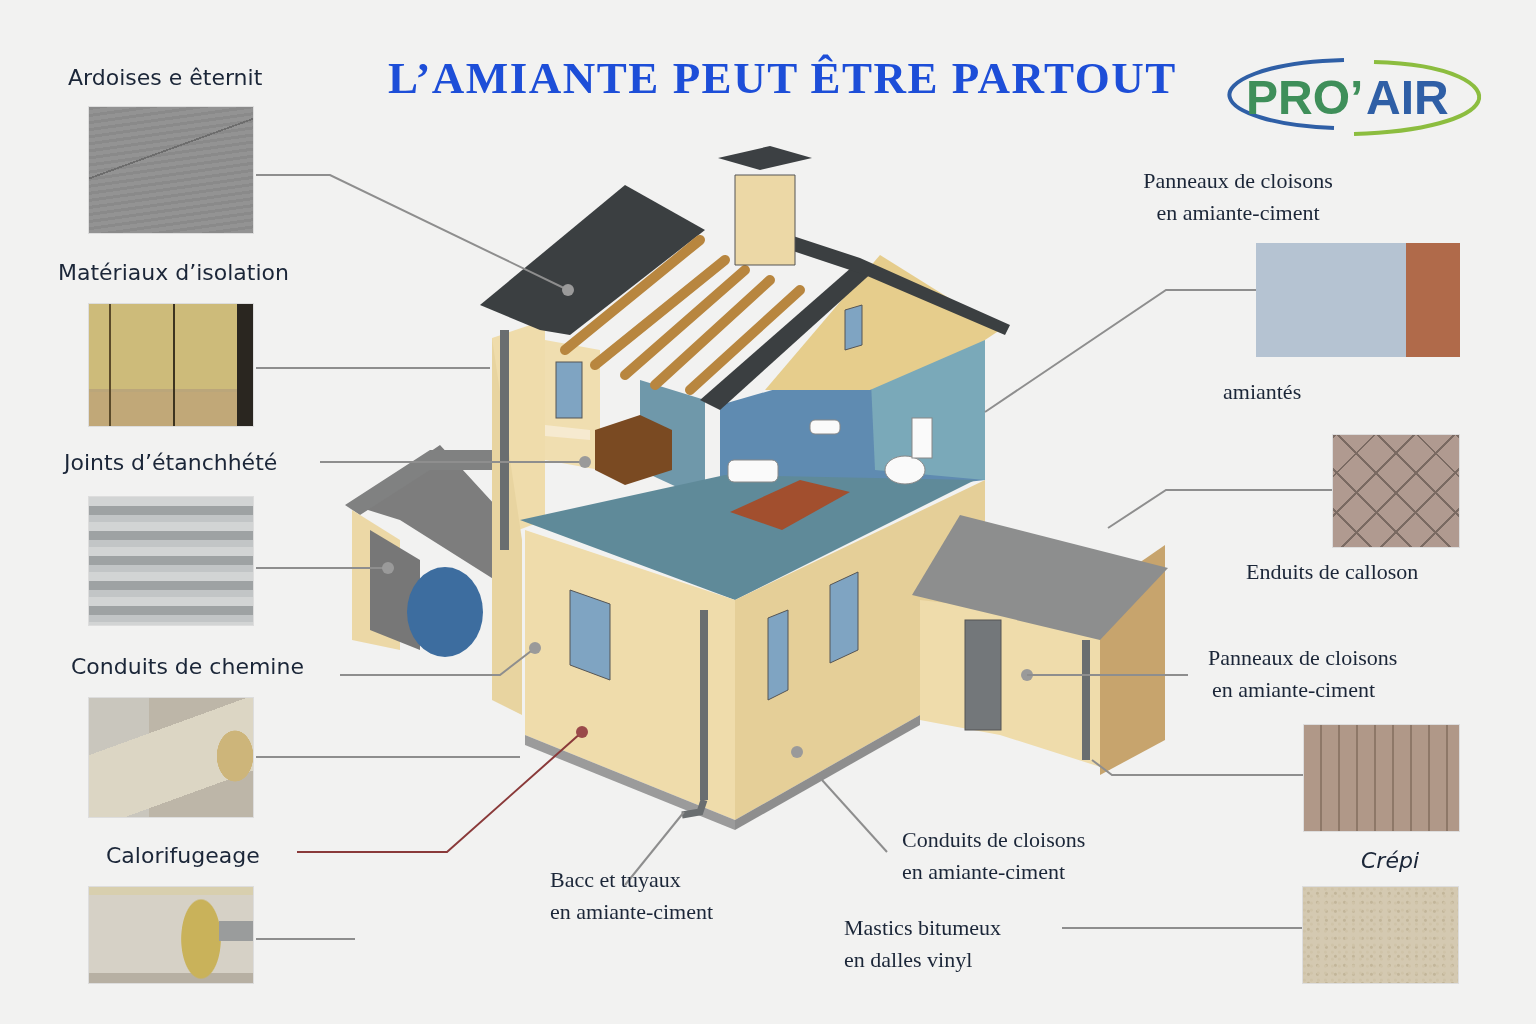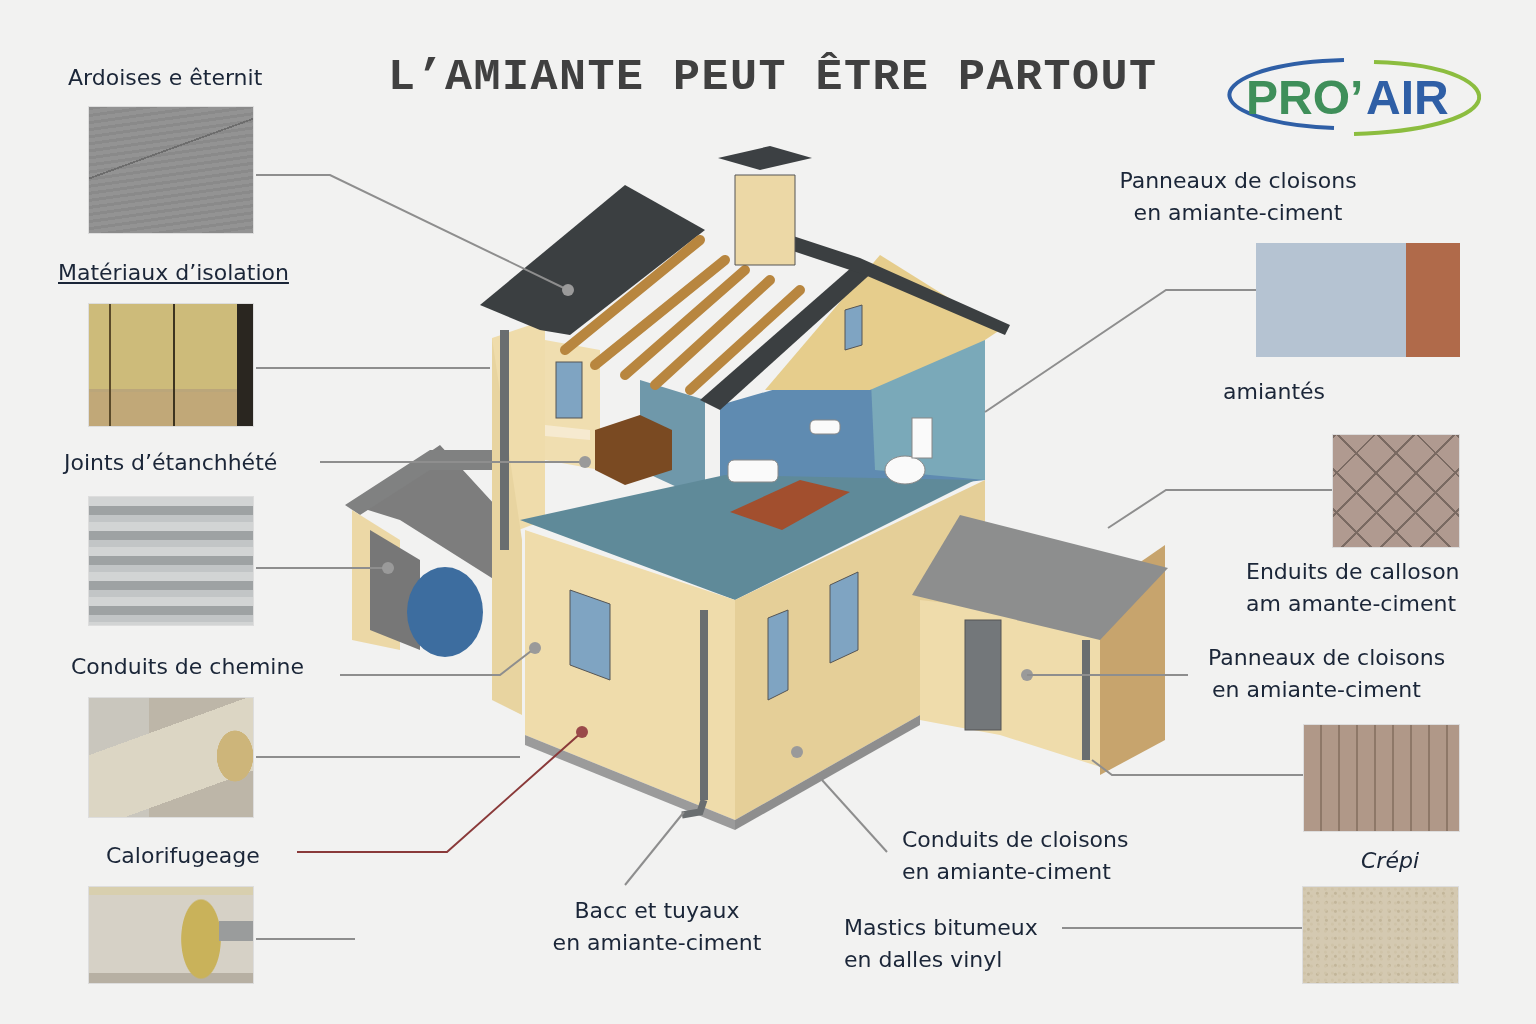--- a/index.html
+++ b/index.html
@@ -4,29 +4,29 @@
 <style>
   html, body { margin: 0; padding: 0; }
   body {
     width: 1536px; height: 1024px; position: relative; overflow: hidden;
     background: #f2f2f1;
     font-family: "DejaVu Sans", "Liberation Sans", sans-serif;
     color: #1b2638;
   }
   .title {
     position: absolute; left: 388px; top: 52px; width: 800px;
-    font-family: Liberation Mono, monospace; font-weight: bold;
-    font-size: 45px; letter-spacing: 1.5px; color: #404040; white-space: nowrap;
+    font-family: Liberation Serif, serif; font-weight: bold;
+    font-size: 45px; letter-spacing: 1.5px; color: #1d4ed8; white-space: nowrap;
   }
   .logo { position: absolute; left: 1224px; top: 54px; width: 262px; height: 82px; }
   .label {
     position: absolute; font-size: 22px; line-height: 32px; color: #1b2638;
     white-space: nowrap;
   }
-  .label .l2 { display: block; }
+  .label .l2 { display: block; font-family: Liberation Serif, serif; }
   .swatch {
     position: absolute; width: 166px; border: 1px solid #ddd; box-sizing: border-box;
     overflow: hidden;
   }
   svg.overlay { position: absolute; left: 0; top: 0; pointer-events: none; }
 
   
   .sw-slate {
     background:
       linear-gradient(160deg, transparent 0 38%, #6d6d6d 38% 39%, transparent 39%),
@@ -184,21 +184,21 @@
     <polyline points="1304,775 1112,775 1092,760"></polyline>
     <polyline points="1062,928 1302,928"></polyline>
     <polyline points="684,812 625,885"></polyline>
     <polyline points="822,780 887,852"></polyline>
   </g>
 </svg>
 
 <div class="label" style="left:68px; top:62px;text-align:right;">Ardoises e êternit</div>
 <div class="swatch sw-slate" style="left:88px; top:106px; height:128px;"></div>
 
-<div class="label" style="left:58px; top:257px;text-decoration:underline;">Matériaux d’isolation</div>
+<div class="label" style="left:58px; top:257px;">Matériaux d’isolation</div>
 <div class="swatch sw-insul" style="left:88px; top:303px; height:124px;"></div>
 
 <div class="label" style="left:64px; top:447px;">Joints d’étanchhété</div>
 <div class="swatch sw-corrug" style="left:88px; top:496px; height:130px;"></div>
 
 <div class="label" style="left:71px; top:651px;">Conduits de chemine</div>
 <div class="swatch sw-pipe" style="left:88px; top:697px; height:121px;"></div>
 
 <div class="label" style="left:106px; top:840px;">Calorifugeage</div>
 <div class="swatch sw-calor" style="left:88px; top:886px; height:98px;"></div>
@@ -209,33 +209,32 @@
 </div>
 <div class="swatch sw-tap" style="left:1256px; top:243px; width:204px; height:114px; border:none;"></div>
 
 <div class="label" style="left:1196px; top:376px;">
   <span class="l2" style="padding-left:4px;margin-left:23px;">amiantés</span>
 </div>
 <div class="swatch sw-tile" style="left:1332px; top:434px; width:128px; height:114px;"></div>
 
 <div class="label" style="left:1246px; top:556px;">
   <span class="l2">Enduits de calloson</span>
-  <span class="l2">am amante-ciment</span>
 </div>
 
 <div class="label" style="left:1208px; top:642px;">
   <span class="l2">Panneaux de cloisons</span>
   <span class="l2" style="padding-left:4px;">en amiante-ciment</span>
 </div>
 <div class="swatch sw-ribbed" style="left:1303px; top:724px; width:157px; height:108px;"></div>
 
 <div class="label" style="left:1361px; top:845px;font-style:italic;">Crépi</div>
 <div class="swatch sw-crepi" style="left:1302px; top:886px; width:157px; height:98px;"></div>
 
-<div class="label" style="left:550px; top:895px; text-align:center; width:214px;">
+<div class="label" style="left:550px; top:864px; text-align:left; width:214px;">
   <span class="l2">Bacc et tuyaux</span>
   <span class="l2">en amiante-ciment</span>
 </div>
 <div class="label" style="left:902px; top:824px;">
   <span class="l2">Conduits de cloisons</span>
   <span class="l2">en amiante-ciment</span>
 </div>
 <div class="label" style="left:844px; top:912px;">
   <span class="l2">Mastics bitumeux</span>
   <span class="l2">en dalles vinyl</span>

